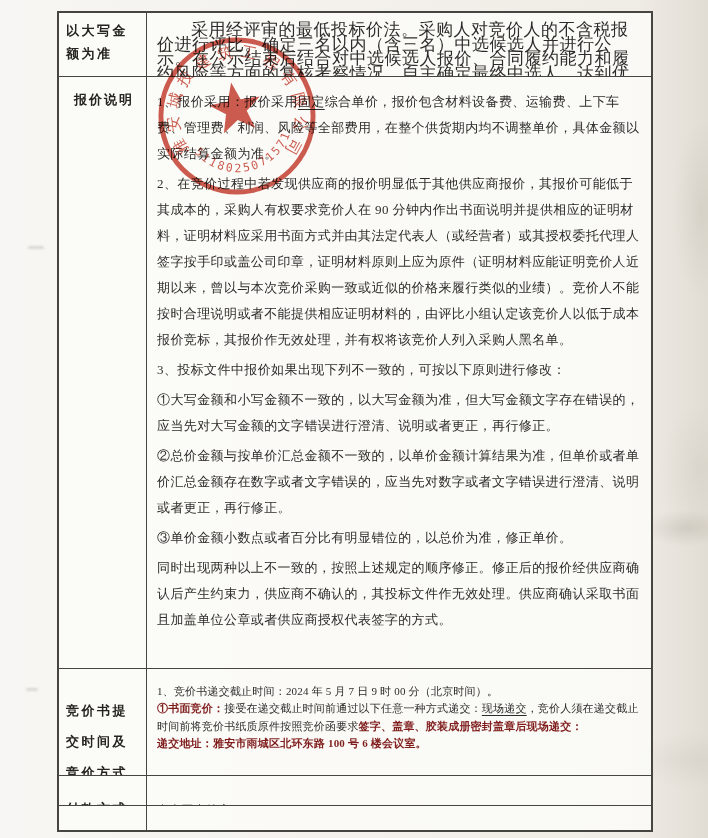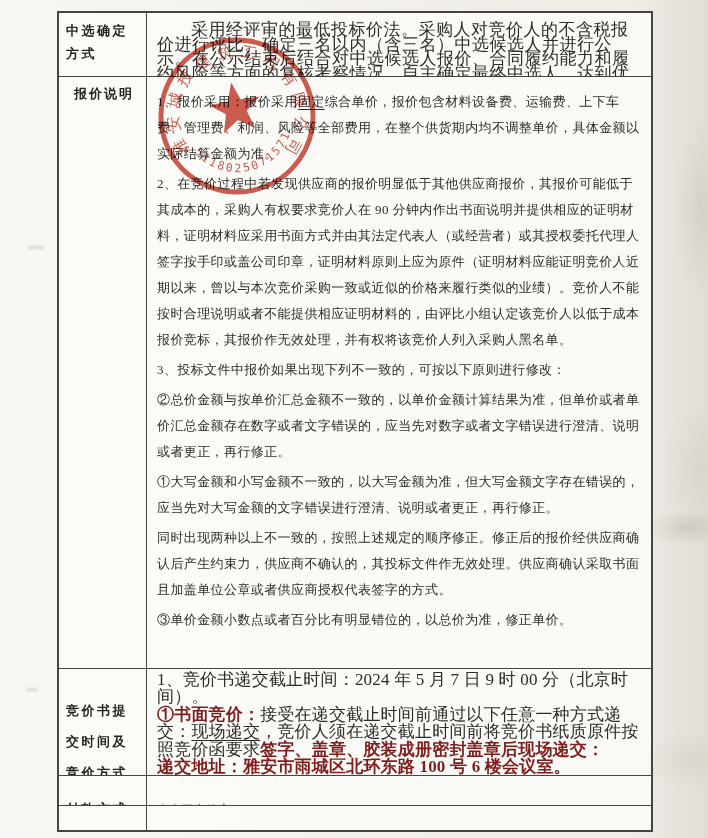--- a/index.html
+++ b/index.html
@@ -18,60 +18,60 @@
   .table{
     position:absolute;left:57px;top:11px;width:596px;height:821px;
     box-sizing:border-box;border:2px solid #474542;background:rgba(252,251,248,.85);
     display:grid;grid-template-columns:88px 1fr;grid-template-rows:63px 592px 107px 30px 1fr;
   }
   .cell{box-sizing:border-box;overflow:hidden;}
   .lab{border-right:1.5px solid #474542;font-weight:700;font-size:13px;letter-spacing:2.5px;
        color:#26241f;padding:6px 4px 0 7px;line-height:23px;}
   .con{padding:2px 8px 0 10px;}
   .r2{border-top:1.5px solid #474542;}
-  .lab-quote{padding-top:5px;text-align:center;letter-spacing:2px;}
+  .lab-quote{padding-top:11px;text-align:center;letter-spacing:2px;}
   .lab-submit{padding-top:26px;line-height:31px;}
   .lab-pay,.lab-award{padding-top:21px;}
   .con-method{font-size:17px;line-height:14.6px;letter-spacing:.5px;padding-top:10px;}
   .con-method p{margin:0;text-indent:2em;}
   .con-quote{font-size:13px;line-height:26px;letter-spacing:.4px;padding-top:12px;}
   .con-quote p{margin:0 0 4px 0;}
-  .con-submit{font-size:17px;line-height:17.4px;letter-spacing:.2px;padding-top:2px;}
+  .con-submit{font-size:11px;line-height:17.4px;letter-spacing:.2px;padding-top:14px;}
   .con-submit p{margin:0;}
   .con-pay,.con-award{font-size:12px;line-height:16px;padding-top:14px;letter-spacing:.3px;}
   .b{font-weight:700;color:#7f1d1d;}
   .u{text-decoration:underline;text-underline-offset:3px;}
   .seal{
     position:absolute;left:153px;top:32px;width:168px;height:168px;
     opacity:.82;mix-blend-mode:multiply;pointer-events:none;z-index:5;
     filter:blur(.3px);
   }
   .smudge{position:absolute;background:rgba(90,85,75,.18);border-radius:2px;filter:blur(1px);}
   .smudge-a{left:28px;top:246px;width:16px;height:3px;}
   .smudge-b{left:26px;top:688px;width:12px;height:3px;}
 </style>
 </head>
 <body>
 
 <div class="table">
 
-  <div class="cell lab">中选确定方式</div>
+  <div class="cell lab">以大写金额为准</div>
   <div class="cell con con-method">
     <p><span>采用经评审的最低投标价法。采购人对竞价人的不含税报价进行评比。确定三名以内（含三名）中选候选人并进行公示。在公示结束后结合对中选候选人报价、合同履约能力和履约风险等方面的复核考察情况，自主确定最终中选人，达到优质采购的目的。</span></p>
   </div>
 
   <div class="cell lab lab-quote r2">报价说明</div>
   <div class="cell con con-quote r2">
     <p><span>1、报价采用：报价采用</span><span class="u">固定</span><span>综合单价，报价包含材料设备费、运输费、上下车费、管理费、利润、风险等全部费用，在整个供货期内均不调整单价，具体金额以实际结算金额为准。</span></p>
     <p><span>2、在竞价过程中若发现供应商的报价明显低于其他供应商报价，其报价可能低于其成本的，采购人有权要求竞价人在 90 分钟内作出书面说明并提供相应的证明材料，证明材料应采用书面方式并由其法定代表人（或经营者）或其授权委托代理人签字按手印或盖公司印章，证明材料原则上应为原件（证明材料应能证明竞价人近期以来，曾以与本次竞价采购一致或近似的价格来履行类似的业绩）。竞价人不能按时合理说明或者不能提供相应证明材料的，由评比小组认定该竞价人以低于成本报价竞标，其报价作无效处理，并有权将该竞价人列入采购人黑名单。</span></p>
     <p><span>3、投标文件中报价如果出现下列不一致的，可按以下原则进行修改：</span></p>
+    <p><span>①大写金额和小写金额不一致的，以大写金额为准，但大写金额文字存在错误的，应当先对大写金额的文字错误进行澄清、说明或者更正，再行修正。</span></p>
     <p><span>②总价金额与按单价汇总金额不一致的，以单价金额计算结果为准，但单价或者单价汇总金额存在数字或者文字错误的，应当先对数字或者文字错误进行澄清、说明或者更正，再行修正。</span></p>
-    <p><span>①大写金额和小写金额不一致的，以大写金额为准，但大写金额文字存在错误的，应当先对大写金额的文字错误进行澄清、说明或者更正，再行修正。</span></p>
+    <p><span>③单价金额小数点或者百分比有明显错位的，以总价为准，修正单价。</span></p>
     <p><span>同时出现两种以上不一致的，按照上述规定的顺序修正。修正后的报价经供应商确认后产生约束力，供应商不确认的，其投标文件作无效处理。供应商确认采取书面且加盖单位公章或者供应商授权代表签字的方式。</span></p>
-    <p><span>③单价金额小数点或者百分比有明显错位的，以总价为准，修正单价。</span></p>
   </div>
 
   <div class="cell lab lab-submit r2">竞价书提交时间及竞价方式</div>
   <div class="cell con con-submit r2">
     <p><span>1、竞价书递交截止时间：2024 年 5 月 7 日 9 时 00 分（北京时间）。</span></p>
     <p><span class="b">①书面竞价：</span><span>接受在递交截止时间前通过以下任意一种方式递交：</span><span class="u">现场递交</span><span>，竞价人须在递交截止时间前将竞价书纸质原件按照竞价函要求</span><span class="b">签字、盖章、胶装成册密封盖章后现场递交：</span></p>
     <p><span class="b">递交地址：雅安市雨城区北环东路 100 号 6 楼会议室。</span></p>
   </div>
 
   <div class="cell lab lab-pay r2">付款方式</div>

